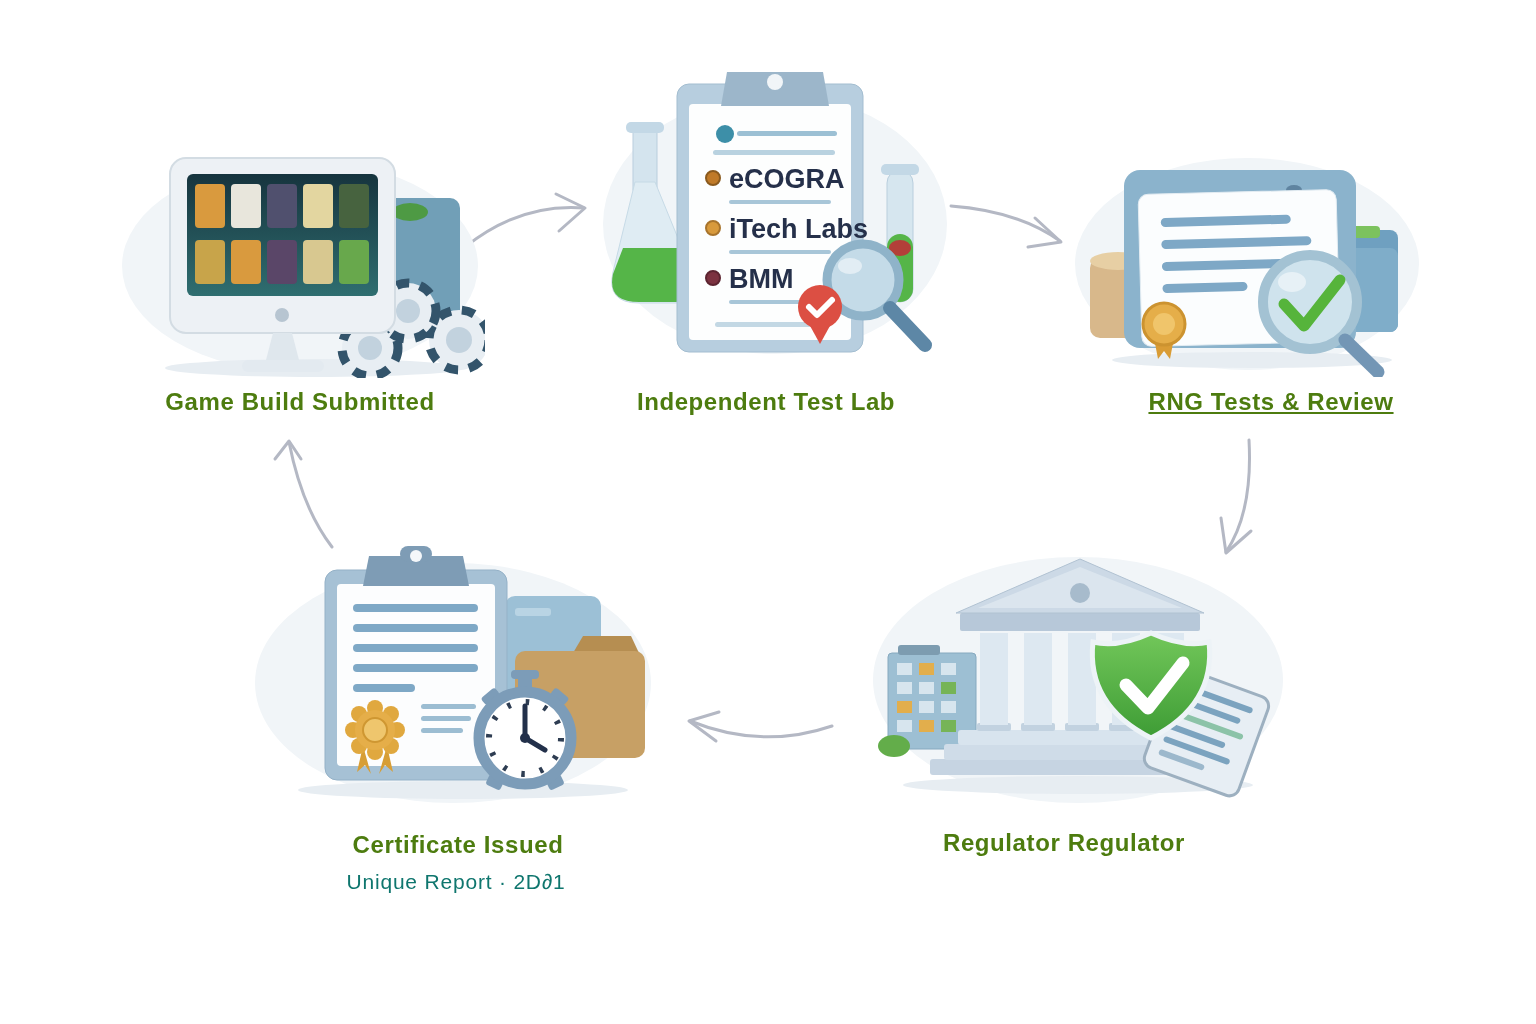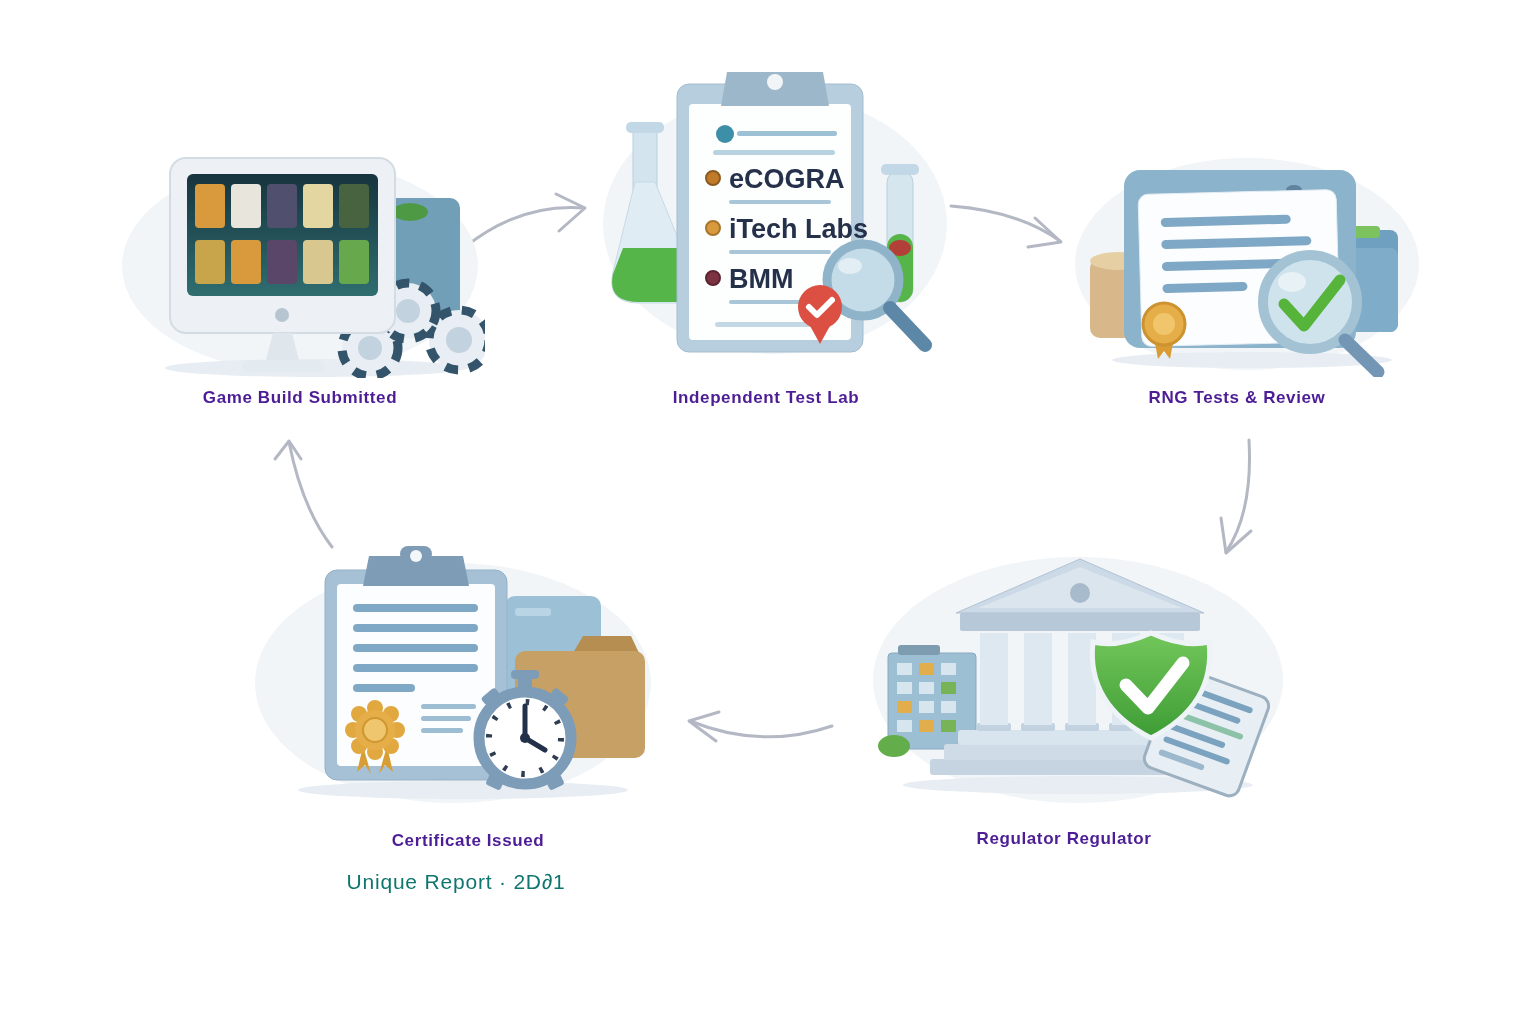--- a/index.html
+++ b/index.html
@@ -4,30 +4,30 @@
 <style>
   * { margin:0; padding:0; box-sizing:border-box; }
   html,body { width:1536px; height:1024px; background:#ffffff; overflow:hidden;
               font-family:"Liberation Sans", sans-serif; }
   .canvas { position:relative; width:1536px; height:1024px; background:#ffffff; }
 
   .illus { position:absolute; }
   .illus svg { display:block; }
 
   .stage-label { position:absolute; width:400px; text-align:center;
-                 font-size:17px; font-weight:600; color:#4c1d95; letter-spacing:0.6px; }
+                 font-size:24px; font-weight:600; color:#4d7c0f; letter-spacing:0.6px; }
   .stage-sublabel { position:absolute; width:420px; text-align:center;
                     font-size:21px; font-weight:500; color:#0f766e; letter-spacing:0.8px; }
 
   .label-1 { left:100px; top:388px; }
   .label-2 { left:566px; top:388px; }
-  .label-3 { left:1037px; top:388px; }
+  .label-3 { left:1071px; top:388px;text-decoration:underline; }
   .label-4 { left:864px; top:829px; }
   .sublabel-4 { left:855px; top:870px; }
-  .label-5 { left:268px; top:831px; }
+  .label-5 { left:258px; top:831px; }
   .sublabel-5 { left:246px; top:870px; }
 
   .arrows { position:absolute; left:0; top:0; }
 
   svg text.lab-name { font-family:"Liberation Sans", sans-serif; font-weight:700;
                       font-size:27px; fill:#25304a; }
 </style>
 </head>
 <body>
 

